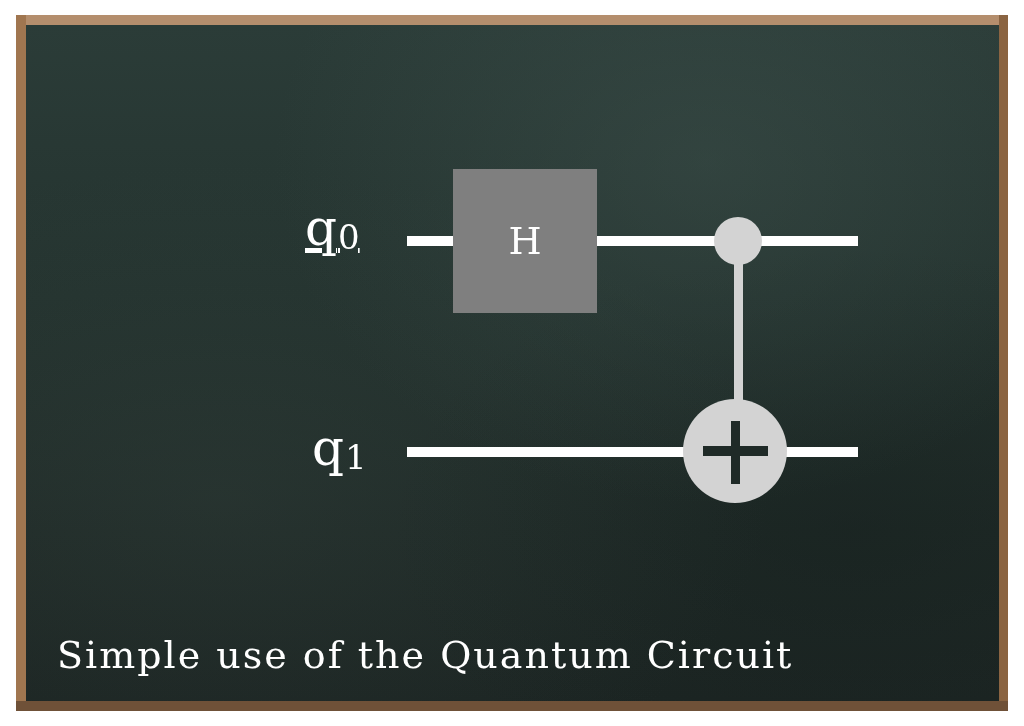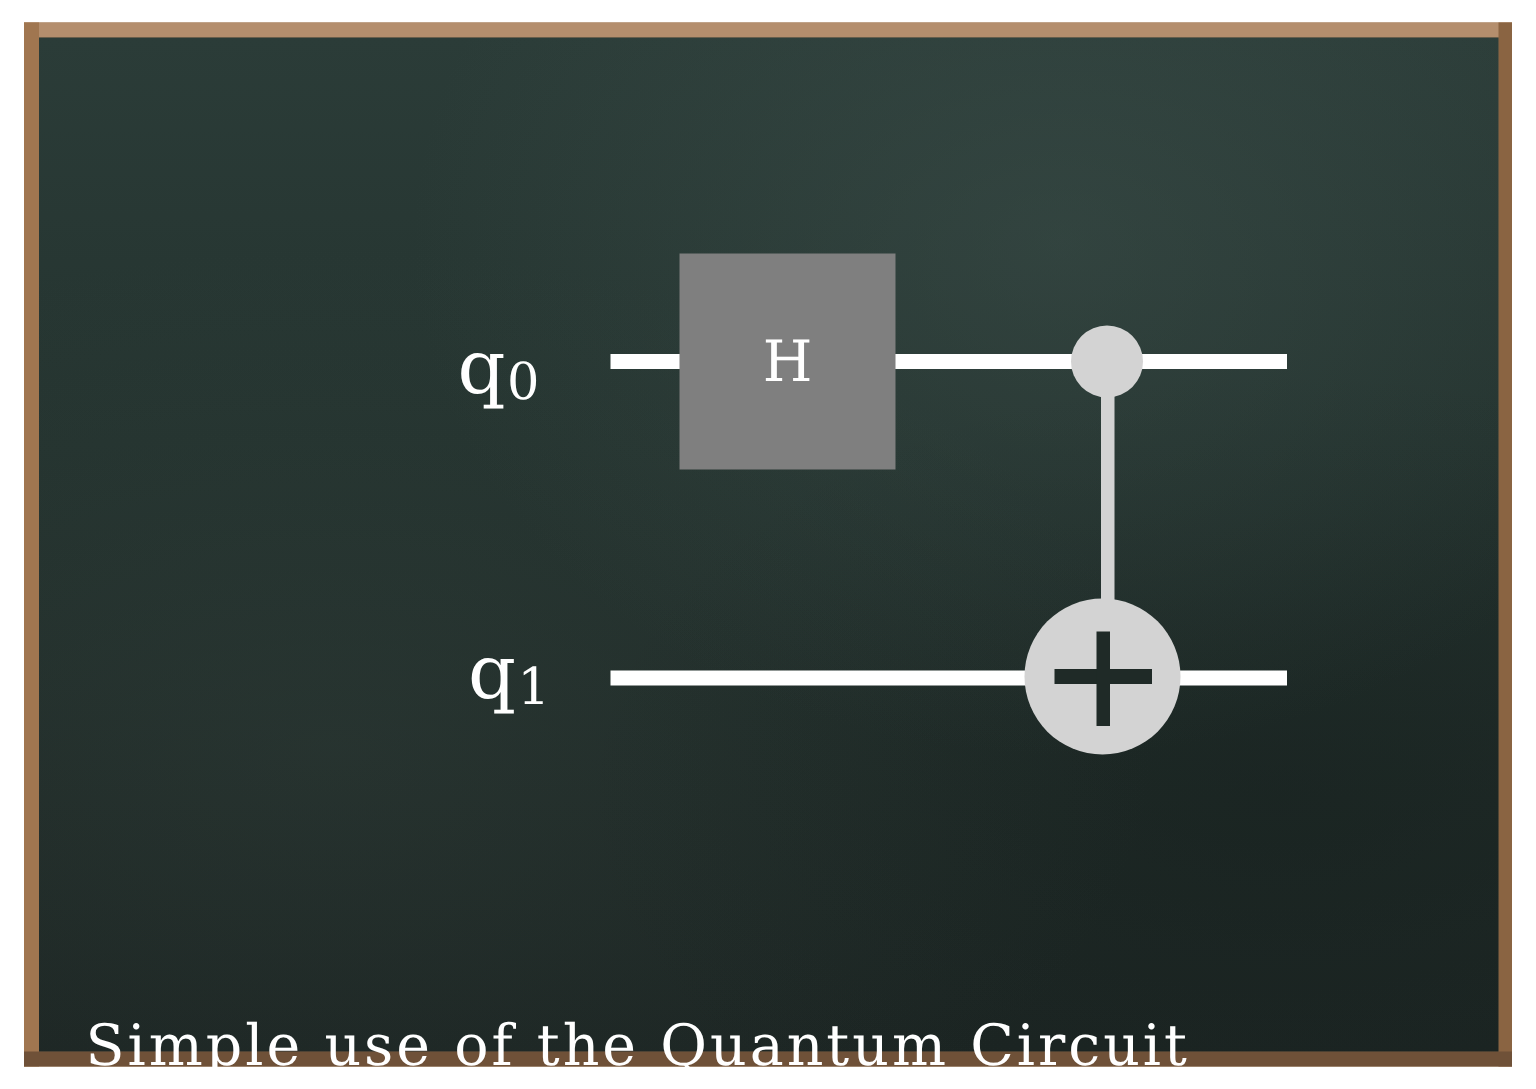--- a/index.html
+++ b/index.html
@@ -34,21 +34,20 @@
     .gate-label {
       position: absolute; left: 453px; top: 169px; width: 144px; height: 144px;
       display: flex; align-items: center; justify-content: center;
       color: #ffffff; font-size: 38px;
       font-family: "DejaVu Serif", "Liberation Serif", serif;
     }
     .title {
       position: absolute; left: 57px; top: 633px; color: #ffffff;
       font-size: 38px; letter-spacing: 2px; white-space: nowrap;
       font-family: "DejaVu Serif", "Liberation Serif", serif;
-      margin-top: 42px;
     }
   </style>
 </head>
 <body>
 
 <div class="frame">
   <div class="frame-top"></div>
   <div class="frame-left"></div>
   <div class="frame-right"></div>
   <div class="frame-bottom"></div>
@@ -73,18 +72,18 @@
     <rect x="734" y="241" width="9" height="160" fill="#d3d3d3"></rect>
     <circle cx="738" cy="241" r="24" fill="#d3d3d3"></circle>
     <circle cx="735" cy="451" r="52" fill="#d3d3d3"></circle>
     <g>
       <rect x="703" y="446" width="65" height="10" fill="#1f2a27"></rect>
       <rect x="731" y="421" width="9" height="63" fill="#1f2a27"></rect>
     </g>
   </g>
 </svg>
 
-<div class="qlabel" style="left:305px; top:220px;"><span>q</span><sub>0</sub></div>
+<div class="qlabel" style="left:305px; top:203px;text-decoration:underline;"><span>q</span><sub>0</sub></div>
 <div class="qlabel" style="left:312px; top:423px;text-align:center;"><span>q</span><sub>1</sub></div>
 
 <div class="gate-label">H</div>
 
 <div class="title">Simple use of the Quantum Circuit</div>
 
 </body></html>

